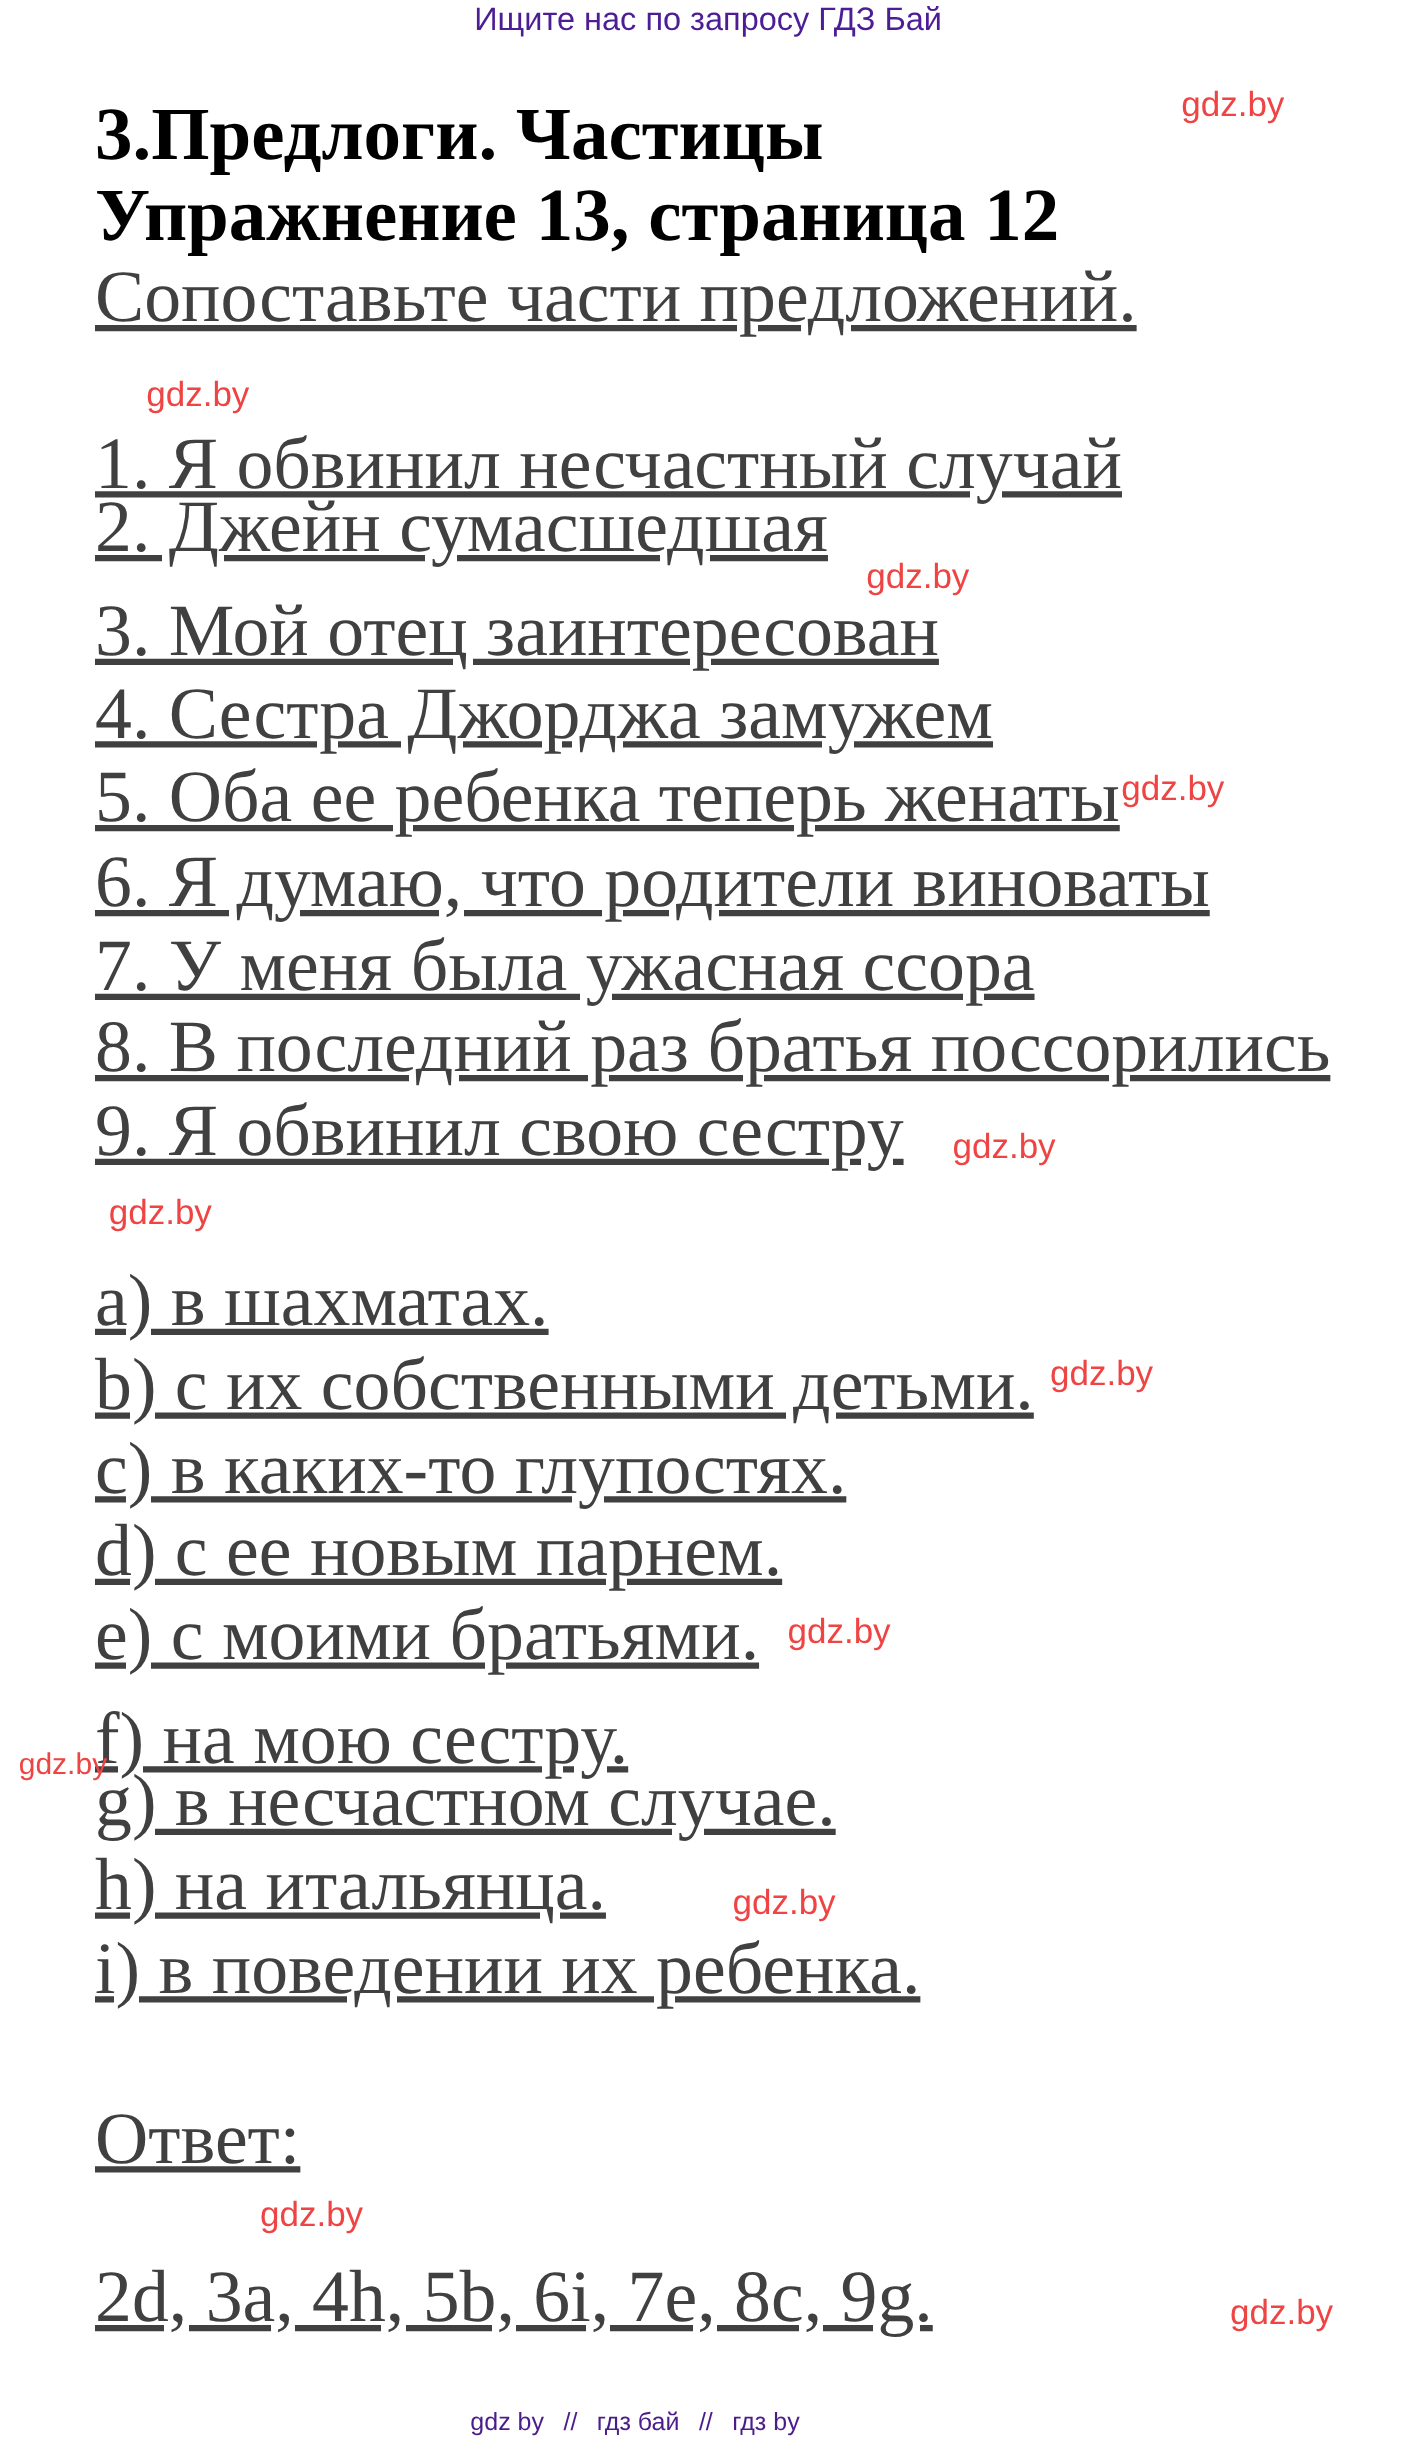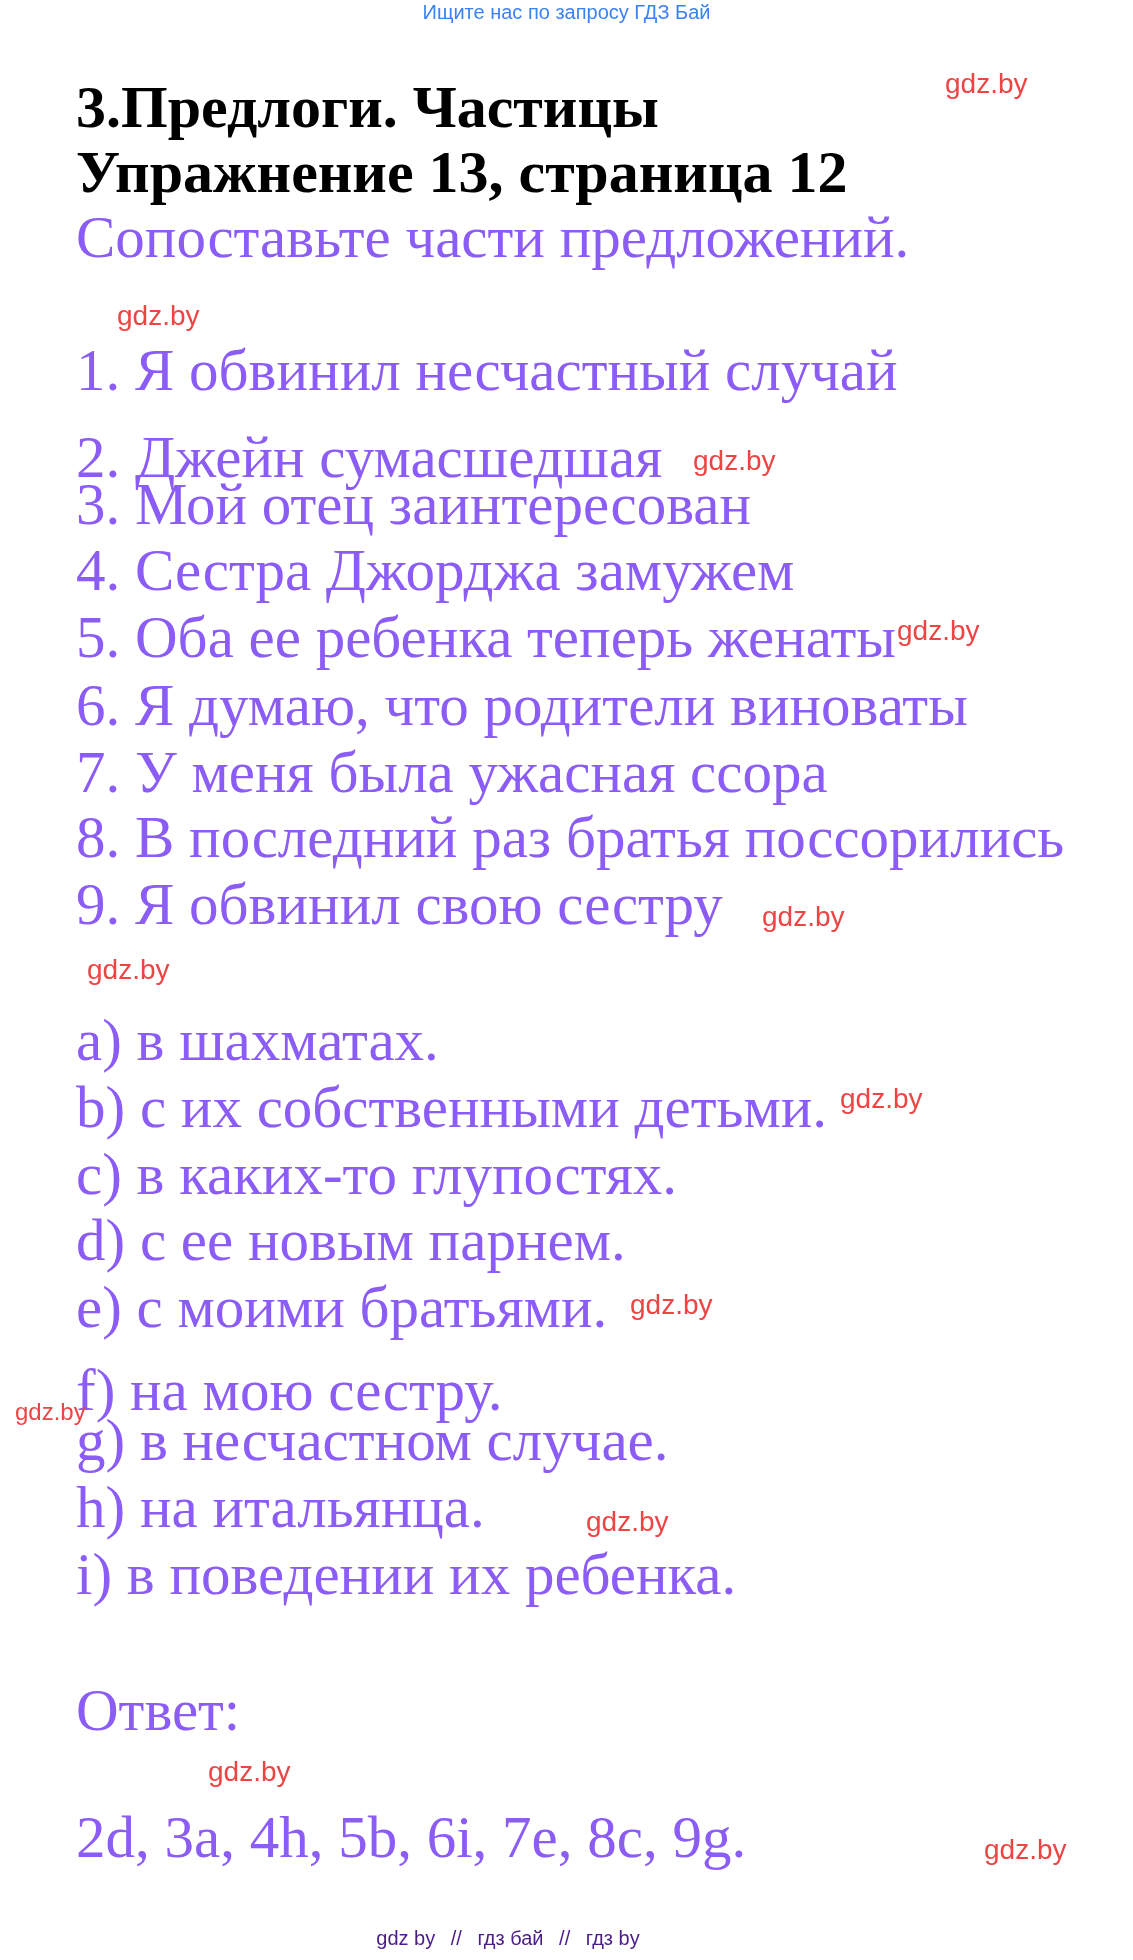--- a/index.html
+++ b/index.html
@@ -1,36 +1,36 @@
 <!DOCTYPE html>
 <html><head>
 <meta charset="utf-8">
 <style>
   html, body { margin: 0; padding: 0; background: #ffffff; }
   body { width: 1133px; height: 1960px; position: relative; overflow: hidden; }
   .abs { position: absolute; white-space: nowrap; line-height: 1; }
-  .banner { font-family: "Liberation Sans", sans-serif; font-size: 20px; color: #3b82f6; left: 0; width: 1133px; text-align: center; top: 2px; }
+  .banner { font-family: "Liberation Sans", sans-serif; font-size: 26px; color: #4c1d95; left: 0; width: 1133px; text-align: center; top: 2px; }
   .title { font-family: "Liberation Serif", serif; font-weight: bold; font-size: 60px; color: #000; left: 76px; }
-  .body-text { font-family: "Liberation Serif", serif; font-size: 59px; color: #8b5cf6; left: 76px; }
+  .body-text { font-family: "Liberation Serif", serif; font-size: 59px; color: #404040; left: 76px; text-decoration: underline; }
   .wm { font-family: Liberation Sans, sans-serif; font-size: 28px; color: #ef4444; }
   .footer { font-family: "Liberation Sans", sans-serif; font-size: 20px; color: #4b1d8a; left: 0; width: 1016px; text-align: center; top: 1928px; }
   .footer .sep { margin: 0 10px; }
 </style>
 </head>
 <body>
 
 <div class="abs banner">Ищите нас по запросу ГДЗ Бай</div>
 
 <div class="abs title" style="top:77px;">3.Предлоги. Частицы</div>
 <div class="abs title" style="top:142px;">Упражнение 13, страница 12</div>
 <div class="abs body-text" style="top:208px;">Сопоставьте части предложений.</div>
 
 <div>
   <div class="abs body-text" style="top:341px;">1. Я обвинил несчастный случай</div>
-  <div class="abs body-text" style="top:428px;">2. Джейн сумасшедшая</div>
+  <div class="abs body-text" style="top:392px;">2. Джейн сумасшедшая</div>
   <div class="abs body-text" style="top:475px;">3. Мой отец заинтересован</div>
   <div class="abs body-text" style="top:541px;">4. Сестра Джорджа замужем</div>
   <div class="abs body-text" style="top:608px;">5. Оба ее ребенка теперь женаты</div>
   <div class="abs body-text" style="top:676px;">6. Я думаю, что родители виноваты</div>
   <div class="abs body-text" style="top:743px;">7. У меня была ужасная ссора</div>
   <div class="abs body-text" style="top:808px;text-align:center;">8. В последний раз братья поссорились</div>
   <div class="abs body-text" style="top:875px;">9. Я обвинил свою сестру</div>
 </div>
 
 <div>

